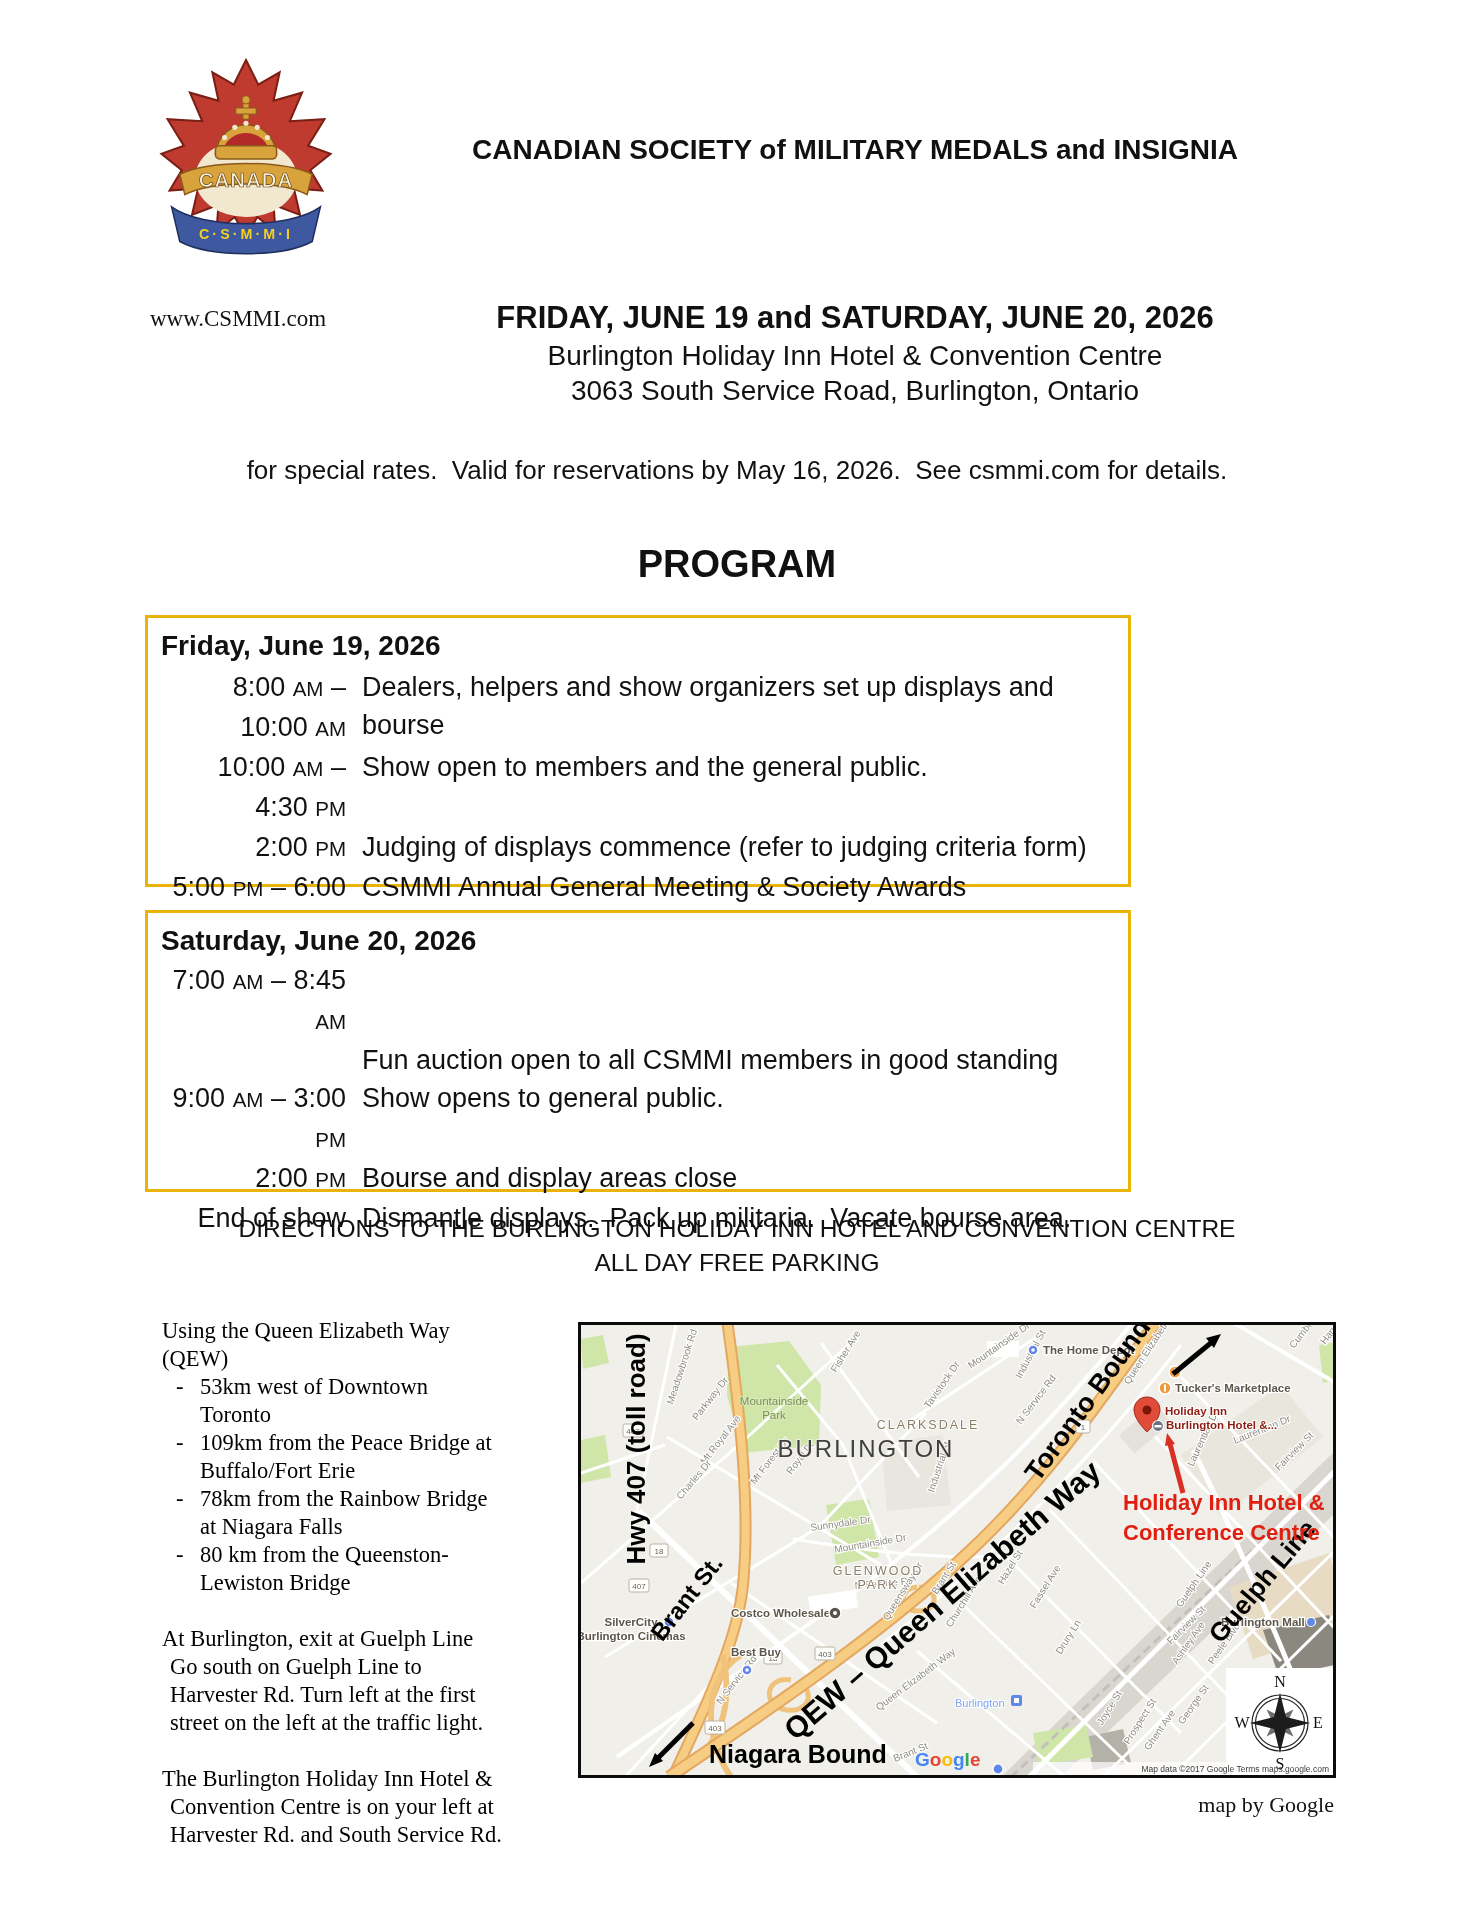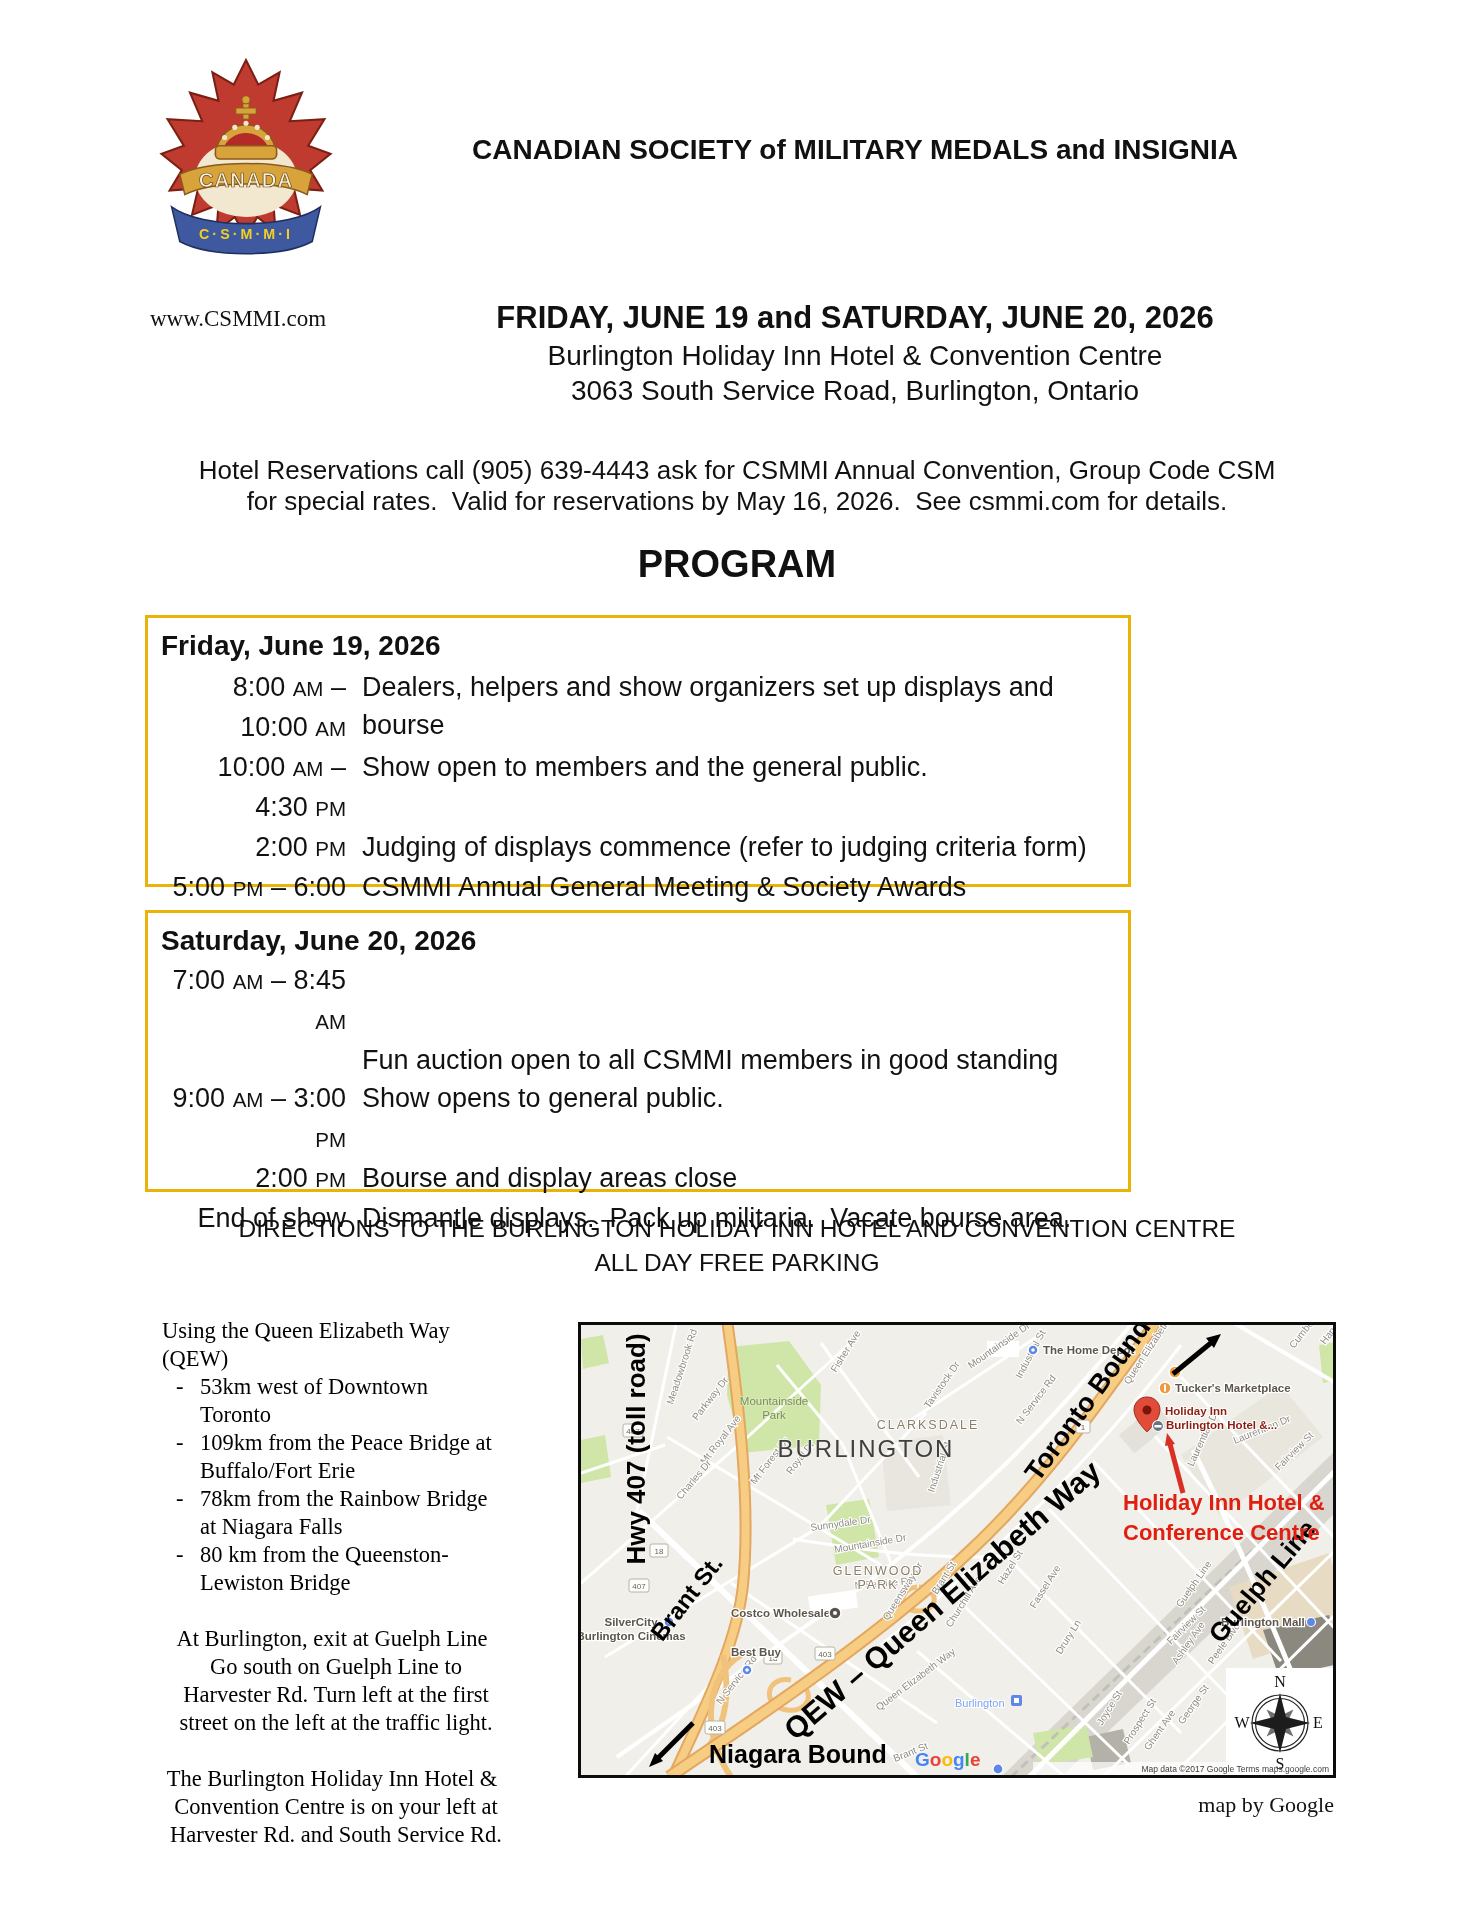--- a/index.html
+++ b/index.html
@@ -39,21 +39,21 @@
 
   .dir-h{left:0;top:1212px;width:1474px;text-align:center;font-size:24.5px;line-height:34px;}
 
   .dir-col{left:150px;top:1317px;width:352px;font-family:"Liberation Serif",serif;
            font-size:22.5px;line-height:28px;color:#000;}
   .dir-col p{margin:0;}
   .dir-intro{margin-left:12px !important;}
   .dir-ul{list-style:none;margin:0;padding:0;}
   .dir-ul li{position:relative;padding-left:50px;}
   .dir-ul li::before{content:"-";position:absolute;left:26px;}
-  .dir-p2,.dir-p3{margin-top:28px !important;padding-left:20px;text-indent:-8px;text-align:center;}
+  .dir-p2,.dir-p3{margin-top:28px !important;padding-left:20px;text-indent:-8px;}
 
   .map-wrap{left:578px;top:1322px;width:752px;height:450px;border:3px solid #0c0c0c;
             box-sizing:content-box;background:#f1efe9;}
   .map-credit{left:1034px;top:1792px;width:300px;text-align:right;font-size:22px;
               font-family:"Liberation Serif",serif;}
 
   svg text{font-family:"Liberation Sans",sans-serif;}
   .st{font-size:10px;fill:#8f8c84;paint-order:stroke;stroke:#ffffff;stroke-width:2.2px;}
   .poi{font-size:11.5px;fill:#5d564b;paint-order:stroke;stroke:#ffffff;stroke-width:2.4px;font-weight:bold;}
   .poi-blue{font-size:11px;fill:#7fa3f2;paint-order:stroke;stroke:#ffffff;stroke-width:2.2px;}
@@ -94,21 +94,20 @@
     </svg>
   </div>
   <div class="abs website">www.CSMMI.com</div>
 
   <div class="abs hdr-block society">CANADIAN SOCIETY of MILITARY MEDALS and INSIGNIA</div>
   <div class="abs hdr-block dates">FRIDAY, JUNE 19 and SATURDAY, JUNE 20, 2026</div>
   <div class="abs hdr-block venue">Burlington Holiday Inn Hotel &amp; Convention Centre</div>
   <div class="abs hdr-block address">3063 South Service Road, Burlington, Ontario</div>
 
   <div class="abs resv">
-    <div class="prewrap">Hotel Reservations call (905) 639-4443 ask for CSMMI Annual Convention, Group Code CSM</div>
     <div class="prewrap">for special rates.  Valid for reservations by May 16, 2026.  See csmmi.com for details.</div>
   </div>
 
   <div class="abs program-h">PROGRAM</div>
 
   <div class="abs pbox pbox-friday">
     <div class="pbox-title">Friday, June 19, 2026</div>
     <div class="prows prows-friday">
       <div class="prow">
         <div class="ptime">8:00 <span class="mer">AM</span> – 10:00 <span class="mer">AM</span></div>

